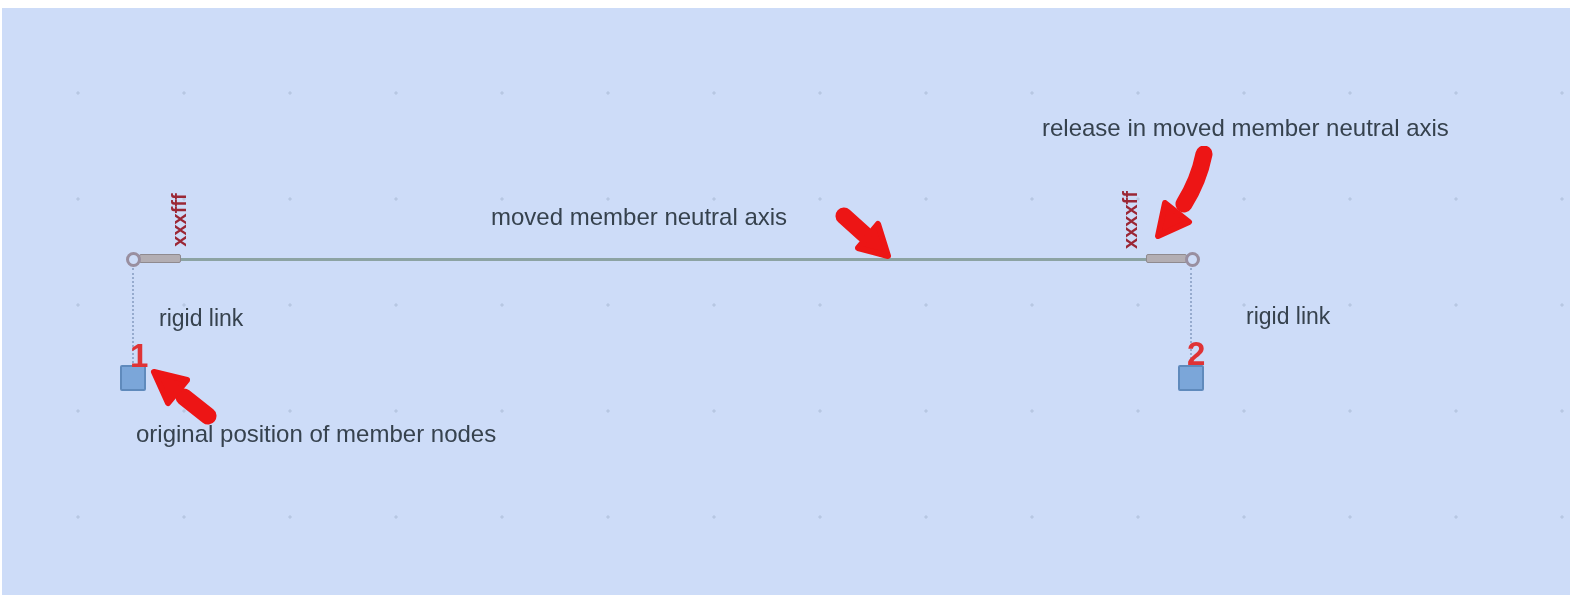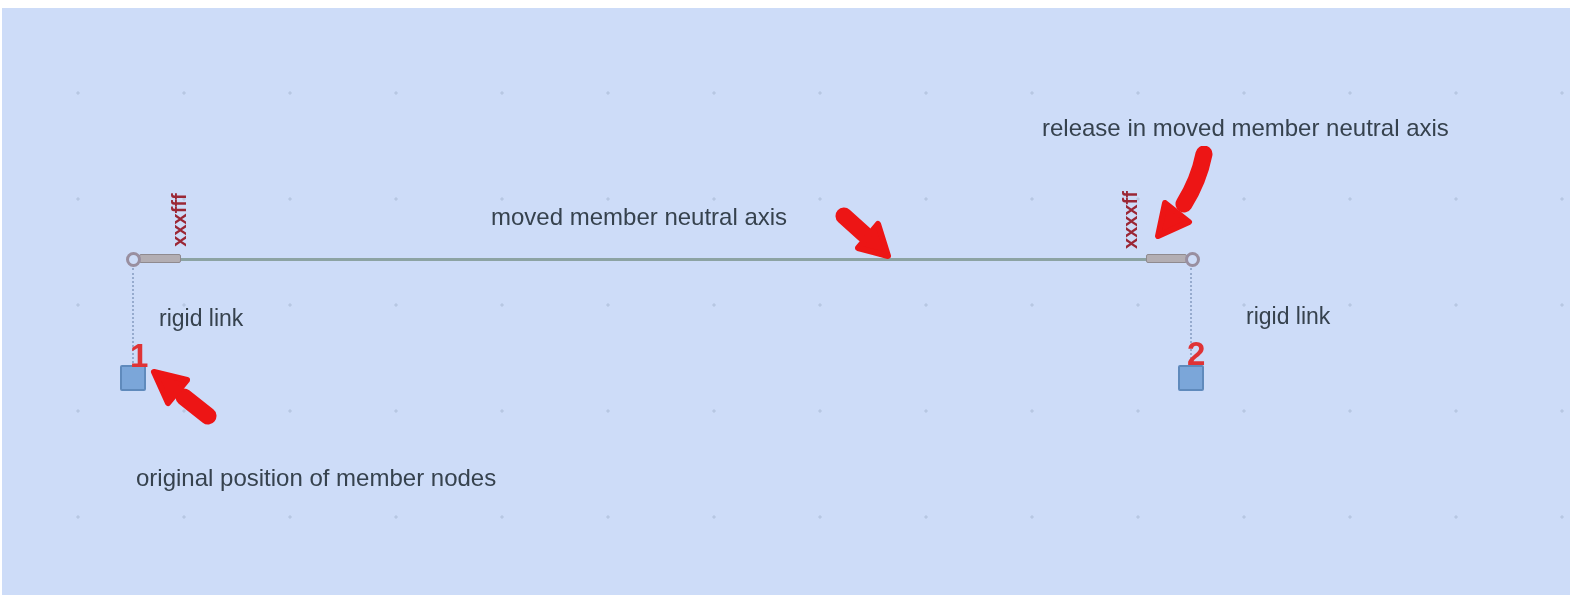--- a/index.html
+++ b/index.html
@@ -69,21 +69,21 @@
   .release-code.right{left:1092px;top:201px;}
   .anno{
     position:absolute;
     color:var(--annotation_text,#36424e);
     font-size:24px;line-height:1.15;white-space:nowrap;
   }
   .anno.moved-axis{left:489px;top:195px;}
   .anno.release{left:1040px;top:106px;}
   .anno.rigid-left{left:157px;top:297px;font-size:23px;}
   .anno.rigid-right{left:1244px;top:295px;font-size:23px;}
-  .anno.original{left:134px;top:412px;margin-top:44px;}
+  .anno.original{left:134px;top:412px;}
   .arrow-svg{position:absolute;}
   .arrow-svg path{stroke:var(--arrow,#ed1515);fill:none;stroke-linecap:round;}
   .arrow-svg polygon{fill:var(--arrow,#ed1515);stroke:var(--arrow,#ed1515);stroke-width:6;stroke-linejoin:round;}
   .arrow-center{left:830px;top:198px;width:60px;height:56px;}
   .arrow-release{left:1140px;top:138px;width:80px;height:100px;}
   .arrow-node{left:142px;top:354px;width:74px;height:64px;}
 </style>
 </head>
 <body>
 

